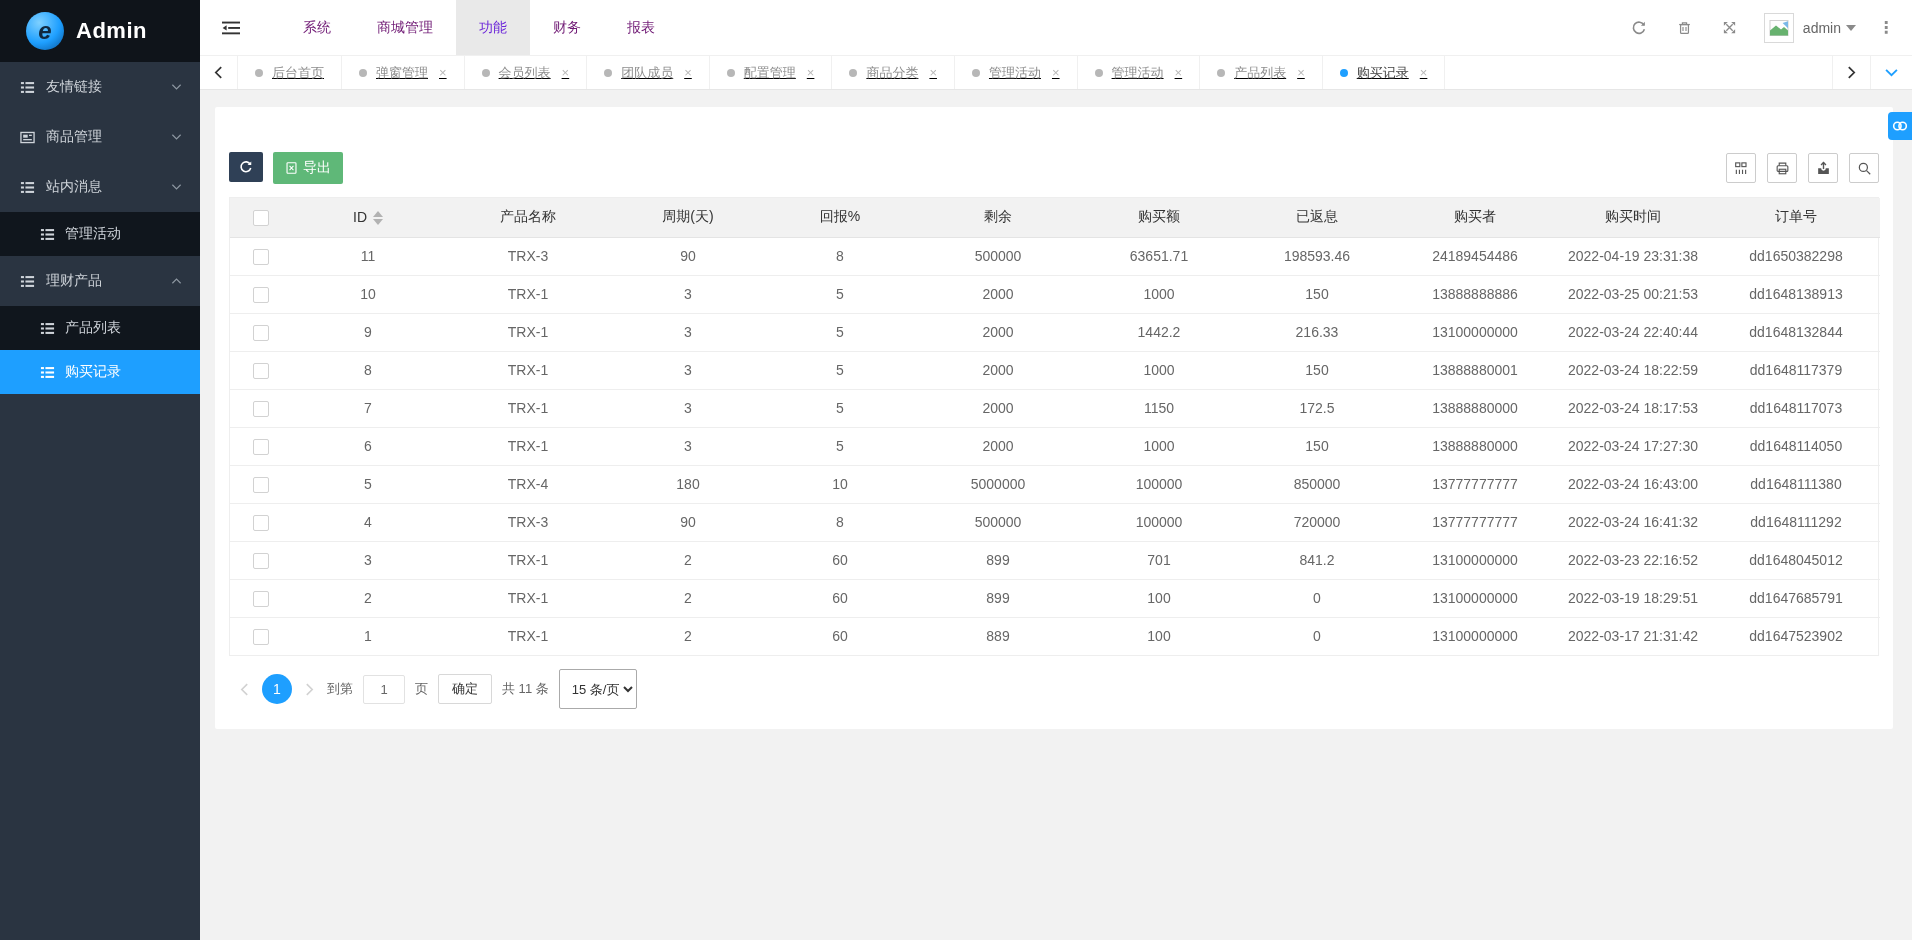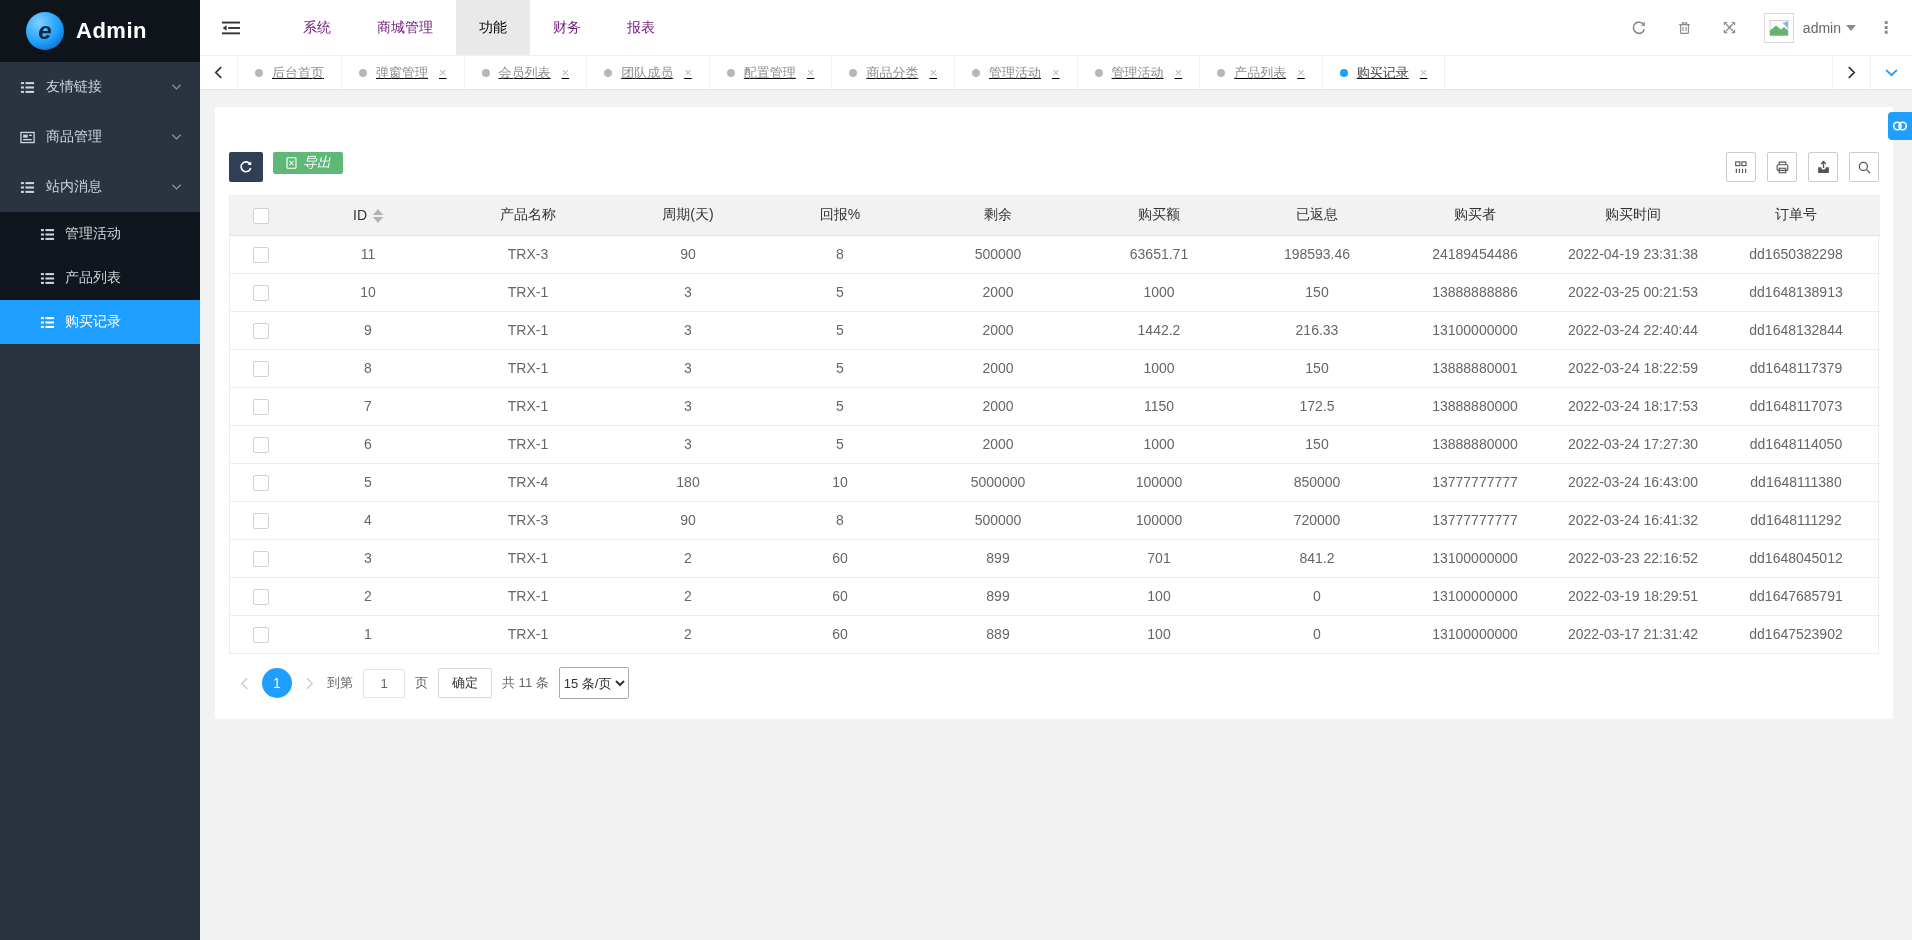--- a/index.html
+++ b/index.html
@@ -25,21 +25,21 @@
   .sub-item.active { background:#1e9fff; color:#fff; }
 
   
   .main { flex:1; min-width:0; display:flex; flex-direction:column; position:relative; }
 
   .topbar { height:56px; background:#fff; display:flex; align-items:stretch; justify-content:space-between; border-bottom:1px solid #f0f0f0; }
   .topbar-left { display:flex; align-items:stretch; }
   .fold-btn { display:flex; align-items:center; padding:0 22px; color:#333; cursor:pointer; }
   .top-nav { display:flex; margin-left:18px; }
   .nav-item { display:flex; align-items:center; padding:0 23px; font-size:14px; color:#701a75; cursor:pointer; }
-  .nav-item.active { background:#e9e9e9; color:#000000; }
+  .nav-item.active { background:#e9e9e9; color:#6d28d9; }
   .topbar-right { display:flex; align-items:center; padding-right:12px; }
   .tb-icon { display:flex; align-items:center; padding:0 15px; height:100%; color:#8a8a8a; cursor:pointer; }
   .avatar { width:30px; height:30px; border:1px solid #d9d9d9; background:#fff; display:flex; align-items:center; justify-content:center; margin:0 9px 0 12px; overflow:hidden; }
   .username { color:#666; font-size:14px; margin-right:5px; cursor:pointer; }
   .caret { display:flex; margin-right:16px; cursor:pointer; }
   .dots { color:#8a8a8a; font-size:16px; font-weight:700; padding:0 6px; cursor:pointer; }
 
   .tabbar { height:34px; background:#fff; border-bottom:1px solid #e6e6e6; display:flex; align-items:stretch; }
   .tab-arrow { width:38px; display:flex; align-items:center; justify-content:center; cursor:pointer; color:#333; }
   .tab-arrow.left { border-right:1px solid #f0f0f0; }
@@ -51,41 +51,41 @@
   .tab .close { margin-left:11px; color:#b9b9b9; font-size:13px; }
   .tab.active { color:#444; }
   .tab.active .dot { background:#1e9fff; }
 
   .content { flex:1; background:#f2f2f2; padding:17px 19px 0 15px; position:relative; }
   .card { background:#fff; width:1678px; border-radius:2px; padding:45px 14px 20px 14px; }
 
   .toolbar { display:flex; justify-content:space-between; align-items:center; margin-bottom:13px; }
   .toolbar-left { display:flex; }
   .btn-refresh { width:34px; height:30px; background:#2f4056; border:none; border-radius:2px; color:#fff; display:flex; align-items:center; justify-content:center; cursor:pointer; }
-  .btn-export { height:22px; margin-left:10px; background:#5fb878; border:none; border-radius:2px; color:#fff; font-size:14px; padding:0 12px; display:flex; align-items:center; gap:5px; cursor:pointer; font-family:inherit;font-style:italic; }
+  .btn-export { height:32px; margin-left:10px; background:#5fb878; border:none; border-radius:2px; color:#fff; font-size:14px; padding:0 12px; display:flex; align-items:center; gap:5px; cursor:pointer; font-family:inherit; }
   .tool-right { display:flex; gap:11px; }
   .tool-box { width:30px; height:30px; background:#fff; border:1px solid #ccc; border-radius:2px; display:flex; align-items:center; justify-content:center; color:#555; cursor:pointer; }
 
   .table-box { border:1px solid #eee; }
   table { width:100%; border-collapse:collapse; table-layout:fixed; font-size:14px; }
   thead th { background:#f2f2f2; height:39px; font-weight:400; color:#333; text-align:center; border-bottom:1px solid #e4e4e4; }
   tbody td { height:38px; text-align:center; color:#666; border-bottom:1px solid #eee; }
   tbody tr:last-child td { border-bottom:none; }
   .checkbox { display:inline-block; width:16px; height:16px; border:1px solid #d2d2d2; border-radius:2px; background:#fff; vertical-align:middle; cursor:pointer; }
   .sort { display:inline-flex; flex-direction:column; margin-left:6px; vertical-align:middle; gap:2px; cursor:pointer; }
   .sort i { width:0; height:0; border-left:5px solid transparent; border-right:5px solid transparent; display:block; }
   .sort .up { border-bottom:6px solid #b2b2b2; }
   .sort .dn { border-top:6px solid #b2b2b2; }
 
   .pagination { display:flex; align-items:center; gap:10px; margin:13px 0 0 8px; font-size:13px; color:#666; }
   .pg-arrow { display:flex; color:#d2d2d2; cursor:pointer; padding:0 3px; }
   .pg-current { width:30px; height:30px; border-radius:50%; background:#1e9fff; color:#fff; display:flex; align-items:center; justify-content:center; font-size:14px; cursor:pointer; }
   .pg-input { width:42px; height:29px; border:1px solid #e2e2e2; border-radius:2px; text-align:center; color:#666; font-size:13px; font-family:inherit; }
   .pg-btn { height:30px; border:1px solid #d8d8d8; background:#fff; border-radius:2px; padding:0 13px; font-size:13px; color:#333; cursor:pointer; font-family:inherit; }
-  .pg-select { height:32px; border:1px solid #aaa; border-radius:2px; background:#fff; font-size:13px; color:#333; font-family:inherit; }
+  .pg-select { height:40px; border:1px solid #aaa; border-radius:2px; background:#fff; font-size:13px; color:#333; font-family:inherit;padding-left:8px; }
 
   .float-link { position:absolute; right:0; top:22px; width:24px; height:28px; background:#1e9fff; border-radius:4px 0 0 4px; display:flex; align-items:center; justify-content:center; cursor:pointer; }
 </style>
 </head>
 <body>
 
 <div class="app">
 
   <aside class="sidebar">
     <div class="logo">
@@ -160,20 +160,40 @@
                   <rect x="5.8" y="2.2" width="9.2" height="2.2"></rect>
                   <rect x="1" y="6.9" width="3.2" height="2.2"></rect>
                   <rect x="5.8" y="6.9" width="9.2" height="2.2"></rect>
                   <rect x="1" y="11.6" width="3.2" height="2.2"></rect>
                   <rect x="5.8" y="11.6" width="9.2" height="2.2"></rect>
                 </g>
               </svg>
             </span>
             <span class="lbl">管理活动</span>
           </div>
+        </div>
+        <div class="side-item">
+          <span class="icon">
+            <svg width="15" height="15" viewBox="0 0 16 16">
+              <g fill="currentColor">
+                <rect x="1" y="2.2" width="3.2" height="2.2"></rect>
+                <rect x="5.8" y="2.2" width="9.2" height="2.2"></rect>
+                <rect x="1" y="6.9" width="3.2" height="2.2"></rect>
+                <rect x="5.8" y="6.9" width="9.2" height="2.2"></rect>
+                <rect x="1" y="11.6" width="3.2" height="2.2"></rect>
+                <rect x="5.8" y="11.6" width="9.2" height="2.2"></rect>
+              </g>
+            </svg>
+          </span>
+          <span class="lbl">理财产品</span>
+          <span class="chev">
+            <svg width="11" height="8" viewBox="0 0 12 8">
+              <path d="M1.5 6.5L6 2l4.5 4.5" fill="none" stroke="currentColor" stroke-width="1.3"></path>
+            </svg>
+          </span>
         </div>
         <div class="sub">
           <div class="sub-item">
             <span class="icon">
               <svg width="15" height="15" viewBox="0 0 16 16">
                 <g fill="currentColor">
                   <rect x="1" y="2.2" width="3.2" height="2.2"></rect>
                   <rect x="5.8" y="2.2" width="9.2" height="2.2"></rect>
                   <rect x="1" y="6.9" width="3.2" height="2.2"></rect>
                   <rect x="5.8" y="6.9" width="9.2" height="2.2"></rect>

